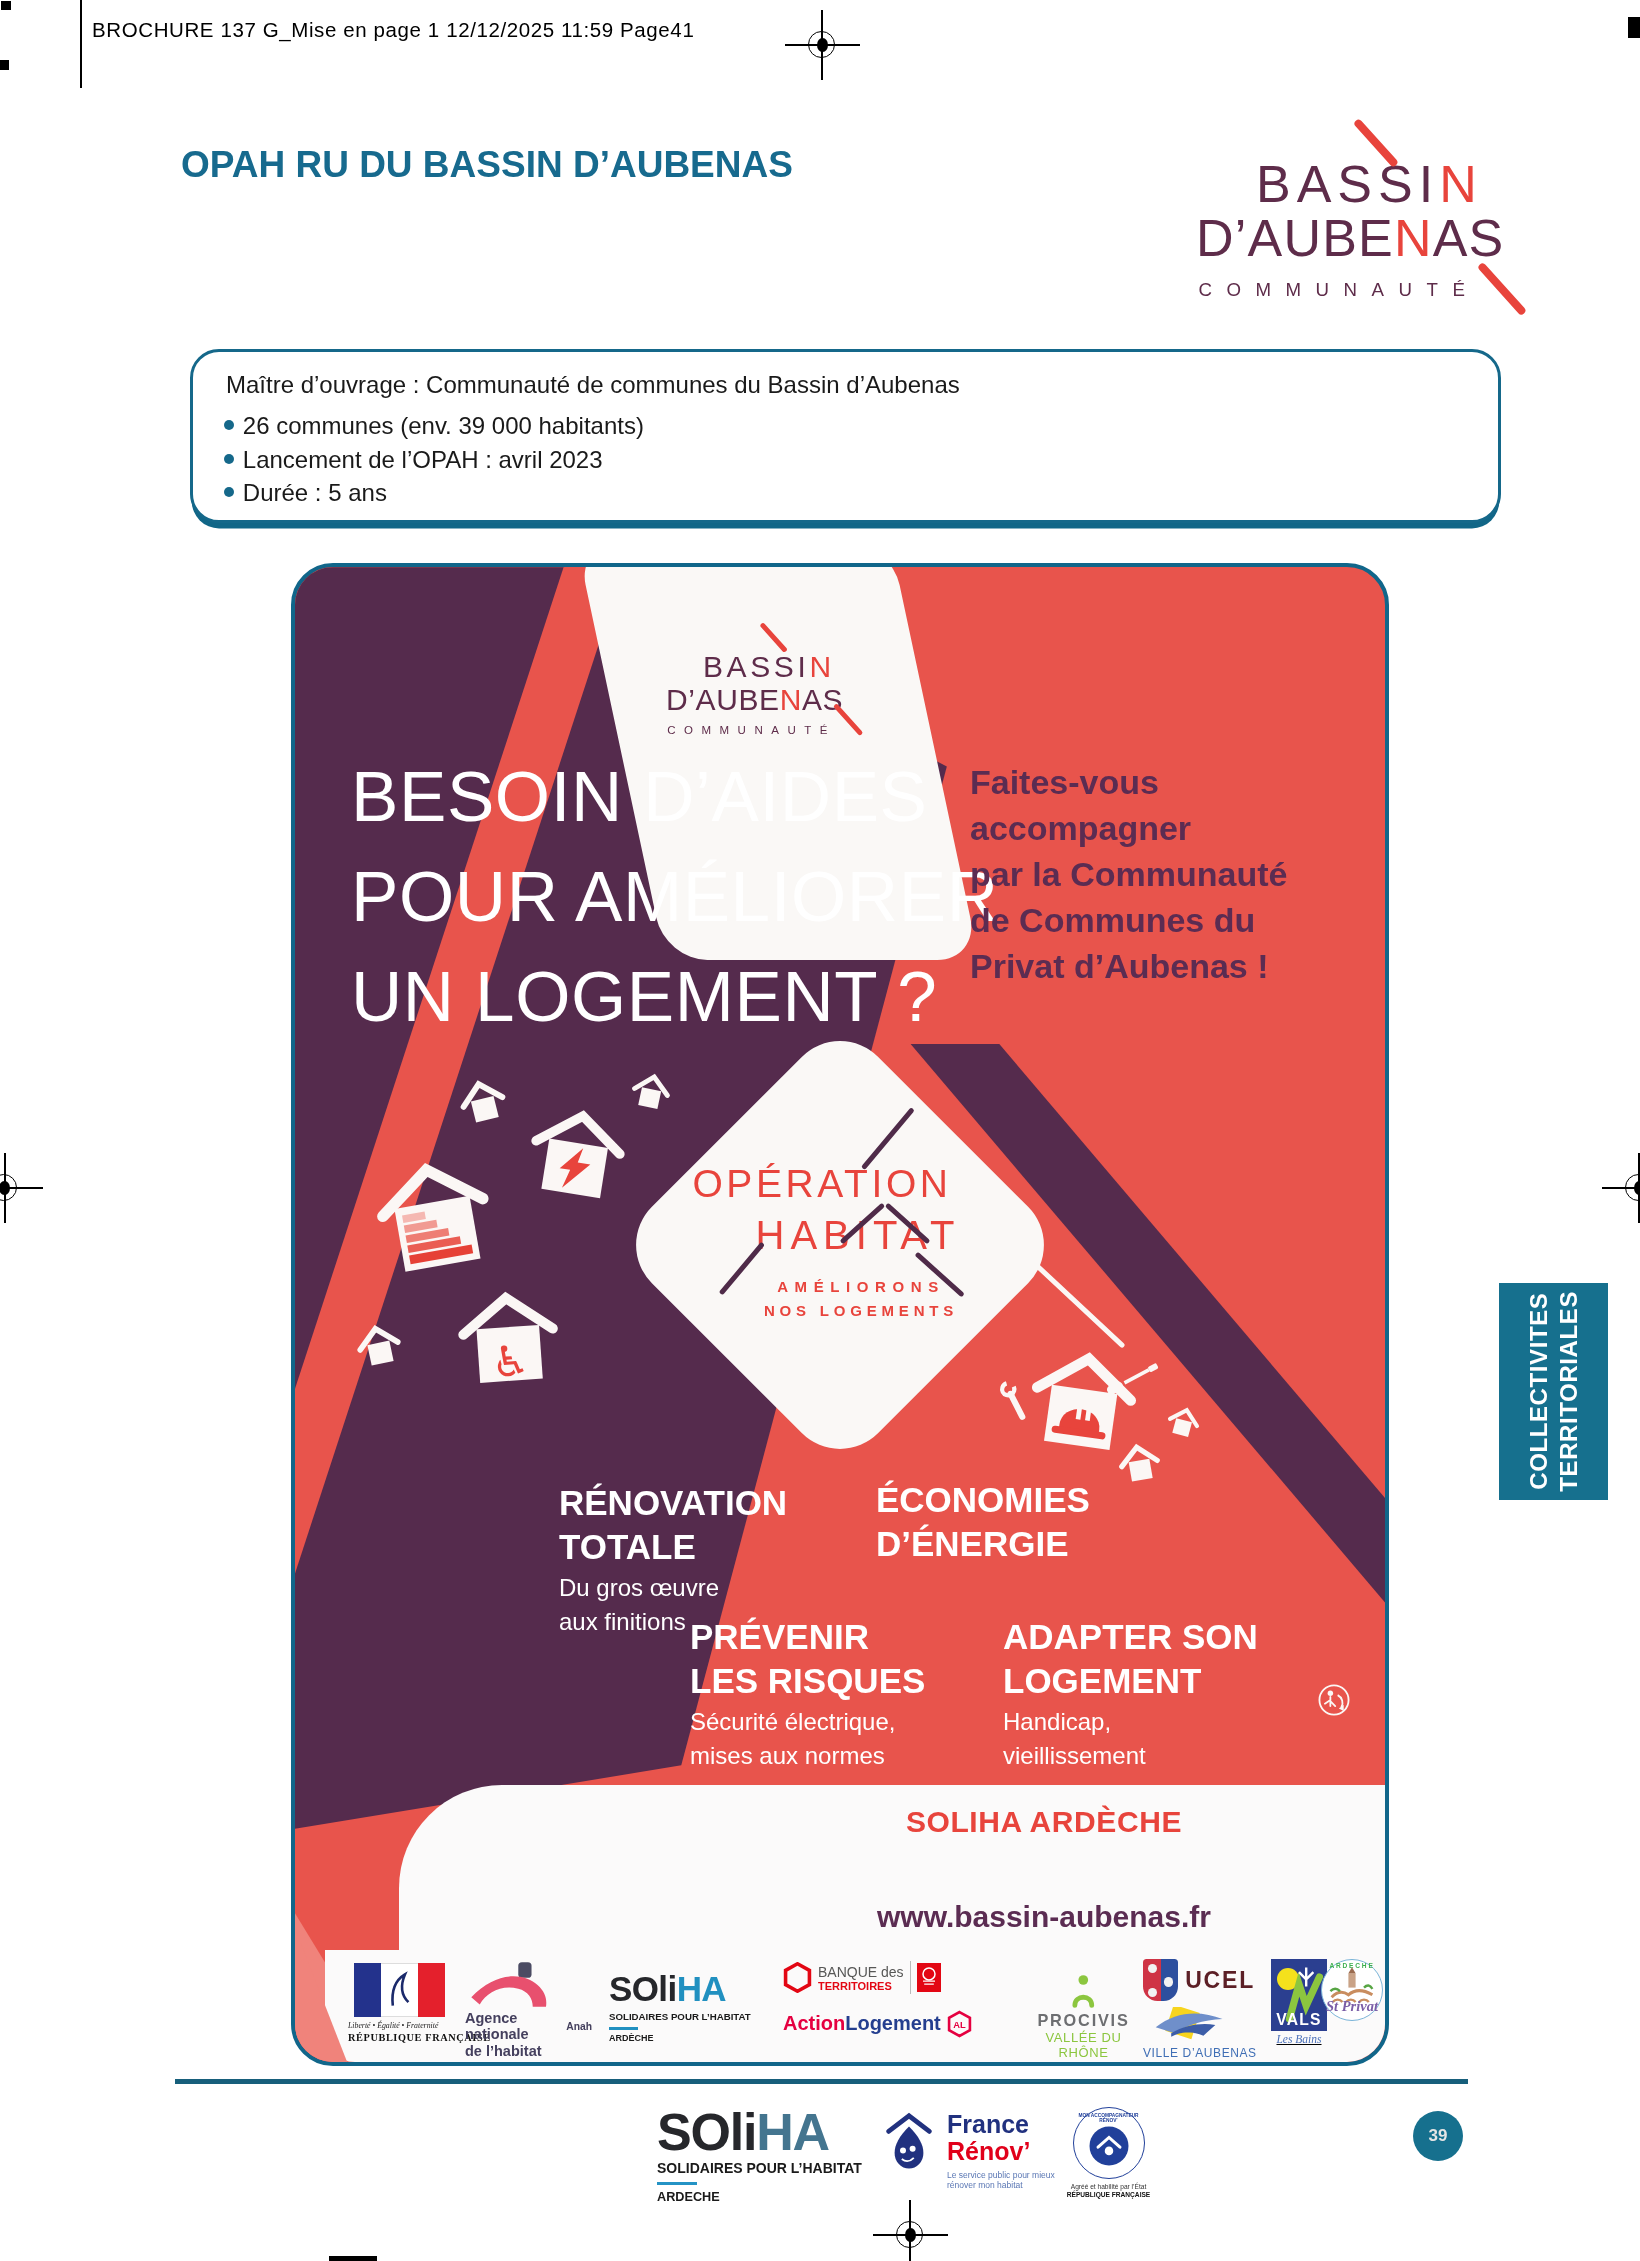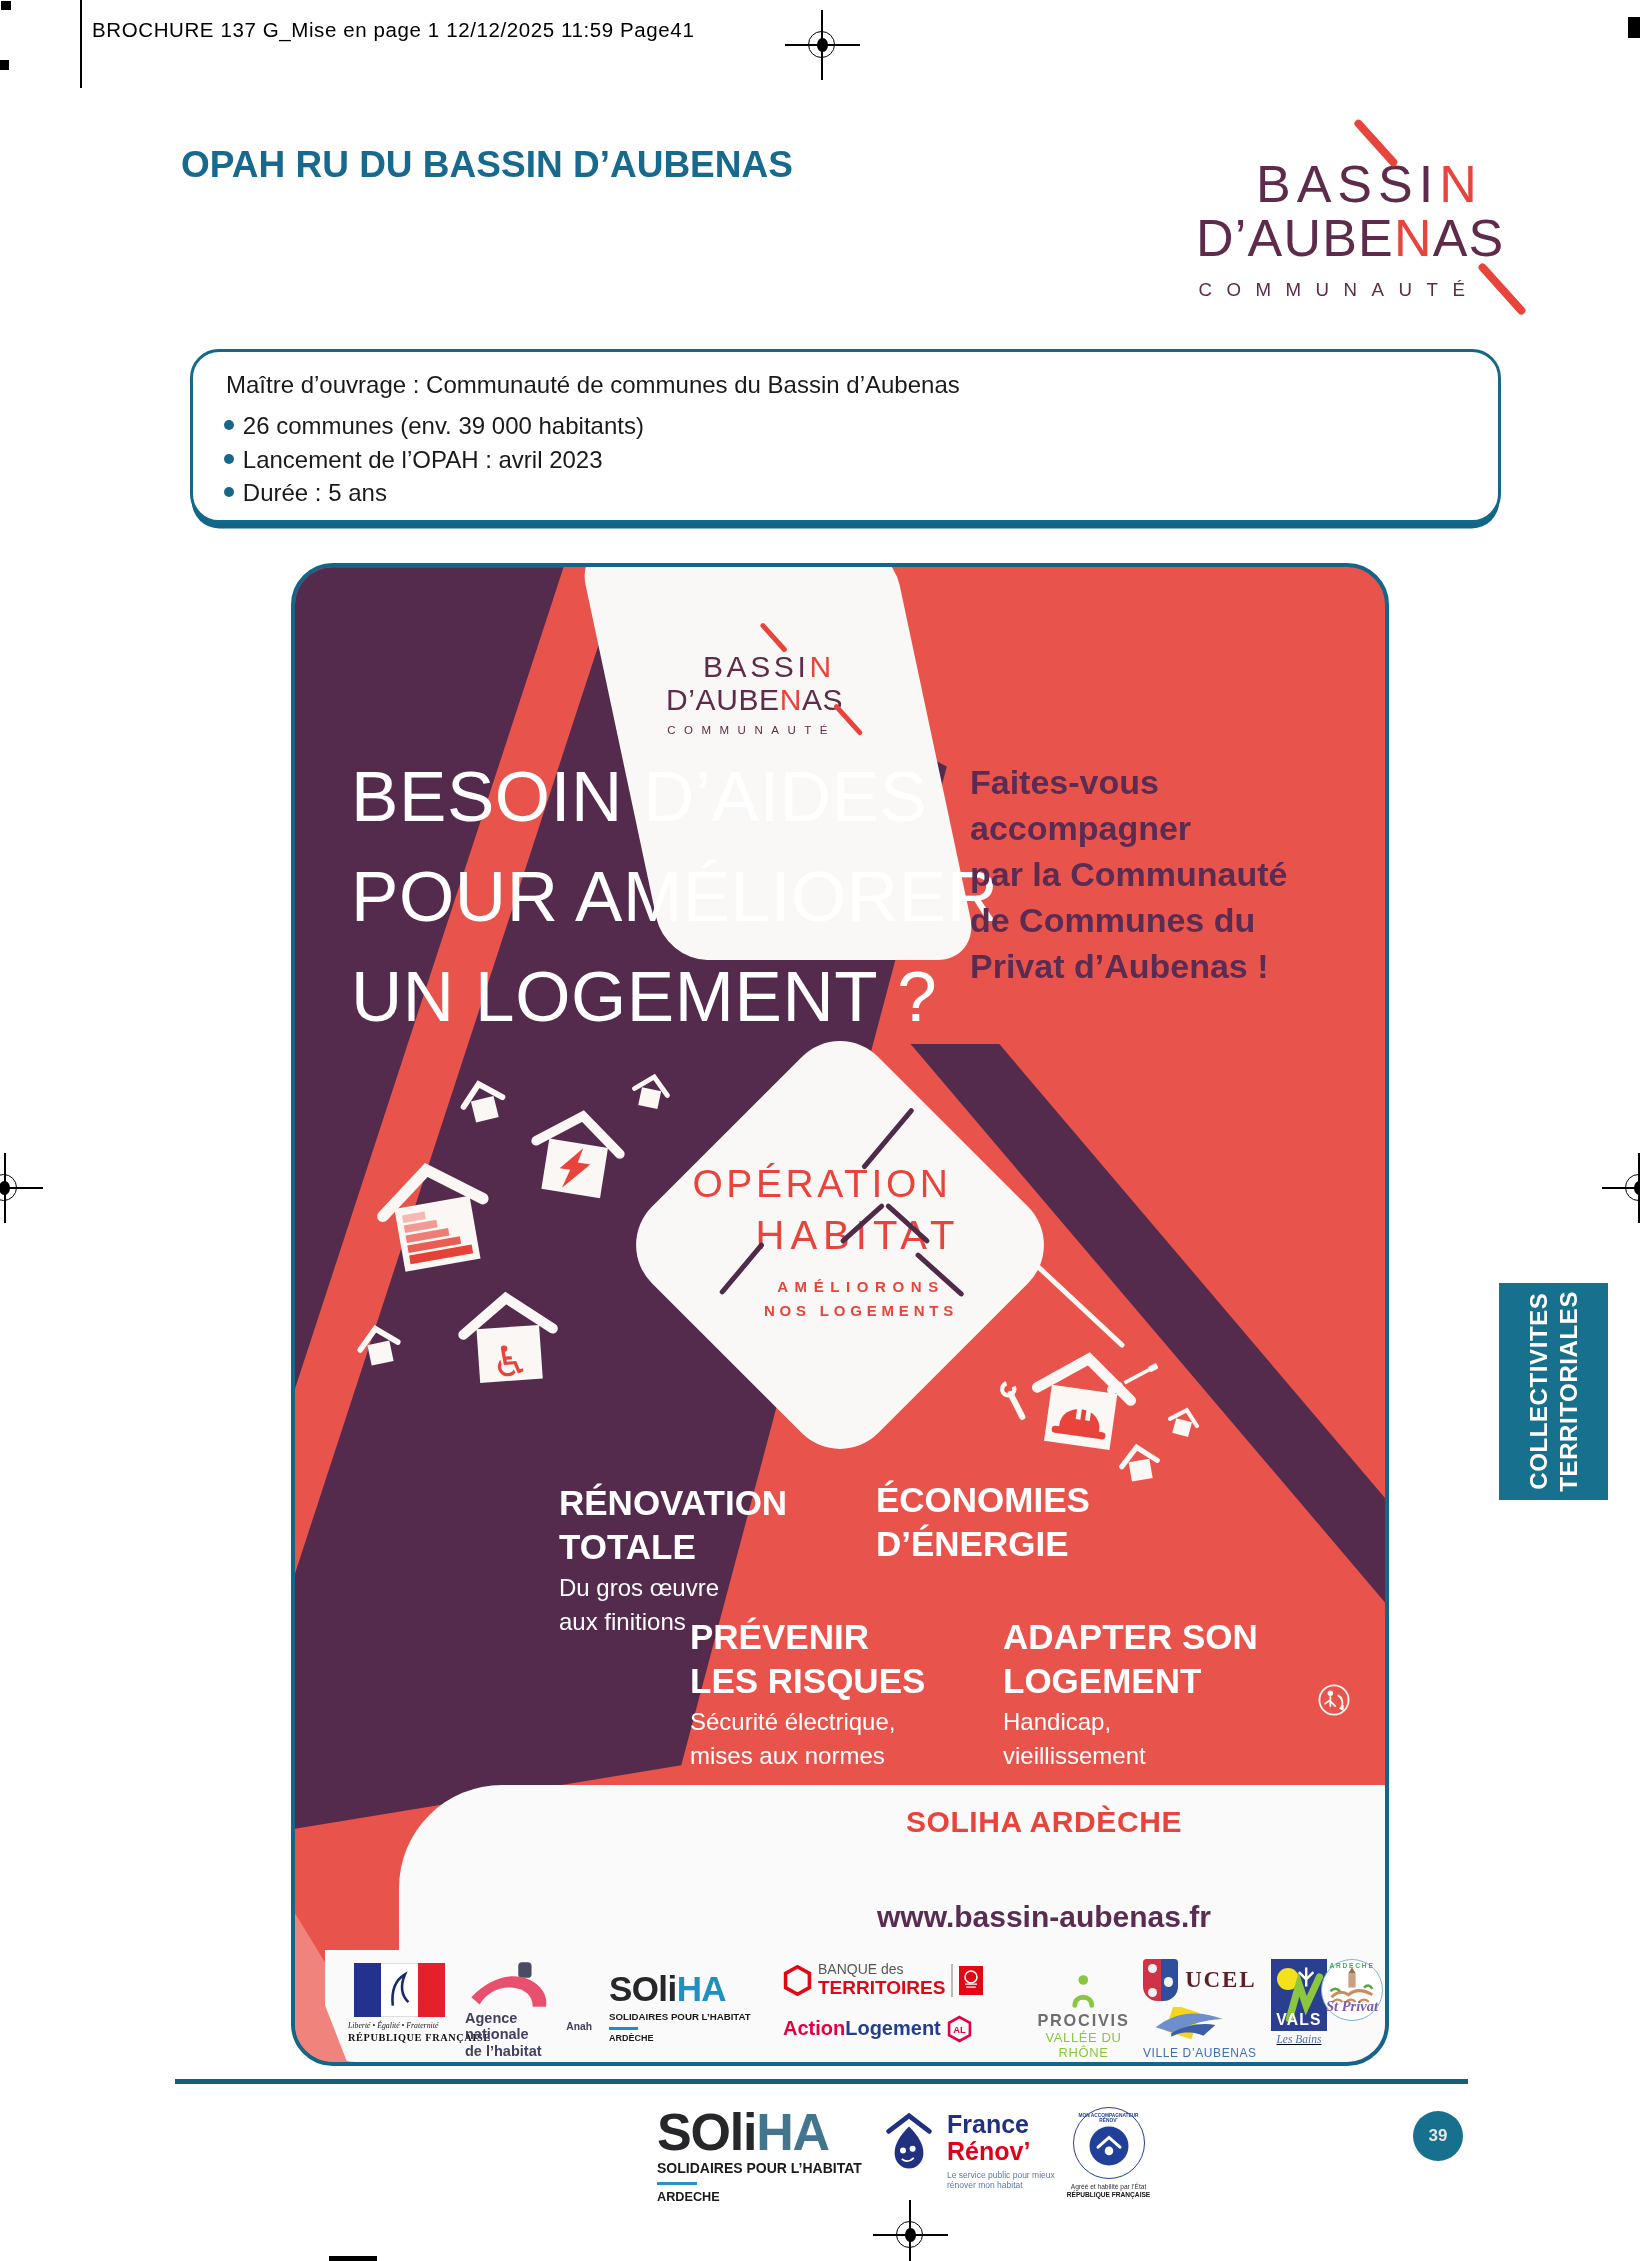--- a/index.html
+++ b/index.html
@@ -331,21 +331,21 @@
       <div style="font-size:9px;font-weight:bold;color:#1a1a1a;">ARDÈCHE</div>
     </div>
 
     <div class="plogo" style="left:488px;top:1394px;width:217px;">
       <div style="display:flex;align-items:center;">
         <svg width="29" height="31" viewBox="0 0 48 52">
           <path d="M24 3 L44 14 L44 38 L24 49 L4 38 L4 14 Z" stroke="#e30613" stroke-width="6" fill="none"></path>
         </svg>
         <div style="margin-left:6px;">
           <div style="font-size:14px;color:#575756;">BANQUE des</div>
-          <div style="font-size:19px;font-weight:bold;color:#e30613;">TERRITOIRES</div>
+          <div style="font-size:11px;font-weight:bold;color:#e30613;">TERRITOIRES</div>
         </div>
         <div style="width:1.2px;height:33px;background:#bbb;margin:0 6px;"></div>
         <div style="width:24px;height:29px;background:#e30613;position:relative;">
           <svg width="24" height="29" viewBox="0 0 40 48">
               <circle cx="20" cy="18" r="10" stroke="#fff" stroke-width="2.5" fill="none"></circle>
               <path d="M10 30 L30 30 M12 35 L28 35" stroke="#fff" stroke-width="2"></path>
             </svg>
         </div>
       </div>
       <div style="display:flex;align-items:center;margin-top:15.7px;">
@@ -360,21 +360,21 @@
     <div class="plogo" style="left:728px;top:1407px;width:121px;text-align:center;">
       <svg width="26.6" height="35" viewBox="0 0 44 58">
         <circle cx="22" cy="10" r="8" fill="#8cc63f"></circle>
         <path d="M8 52 C8 34 36 34 36 52" stroke="#8cc63f" stroke-width="8" fill="none" stroke-linecap="round"></path>
       </svg>
       <div style="font-size:16.3px;font-weight:bold;color:#6d6e71;letter-spacing:1.8px;">PROCIVIS</div>
       <div style="font-size:13px;color:#8cc63f;letter-spacing:0.6px;">VALLÉE DU RHÔNE</div>
     </div>
 
     <div class="plogo" style="left:848px;top:1392px;width:157px;">
-      <div style="display:flex;align-items:center;font-family:Liberation Serif, serif;">
+      <div style="display:flex;align-items:center;">
         <div style="width:35px;height:42px;border-radius:3.6px 3.6px 14.5px 14.5px;overflow:hidden;position:relative;
                     background:linear-gradient(90deg,#cf3345 50%,#2d4f9e 50%);">
           <div style="position:absolute;left:4.8px;top:4.8px;width:9.7px;height:9.7px;border-radius:50%;background:#f2f2f2;"></div>
           <div style="position:absolute;right:4.8px;top:18px;width:9.7px;height:9.7px;border-radius:50%;background:#f2f2f2;"></div>
           <div style="position:absolute;left:4.8px;bottom:3.6px;width:9.7px;height:9.7px;border-radius:50%;background:#f2f2f2;"></div>
         </div>
         <div style="font-size:23px;font-weight:bold;color:#5c1f26;margin-left:7.2px;letter-spacing:1.8px;">UCEL</div>
       </div>
       <div style="margin-top:6px;position:relative;">
         <svg width="91" height="37" viewBox="0 0 150 62">

